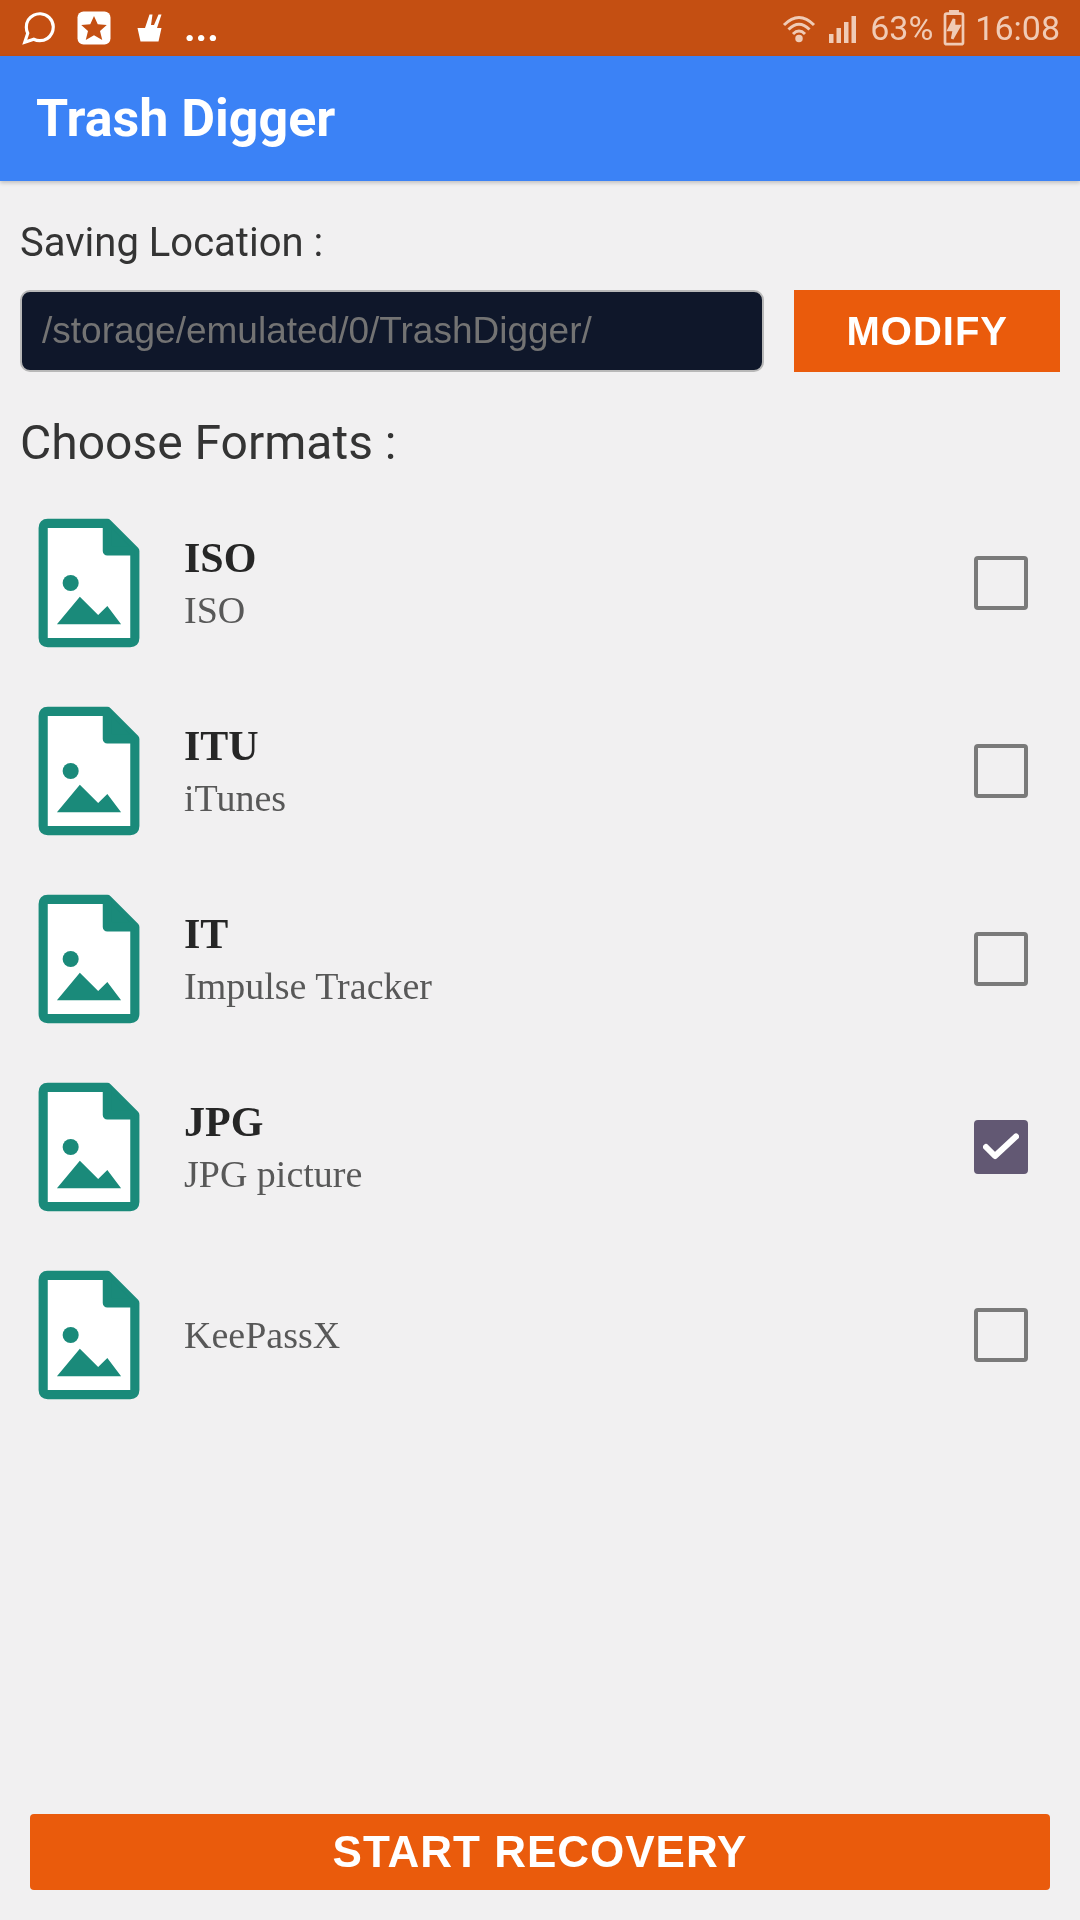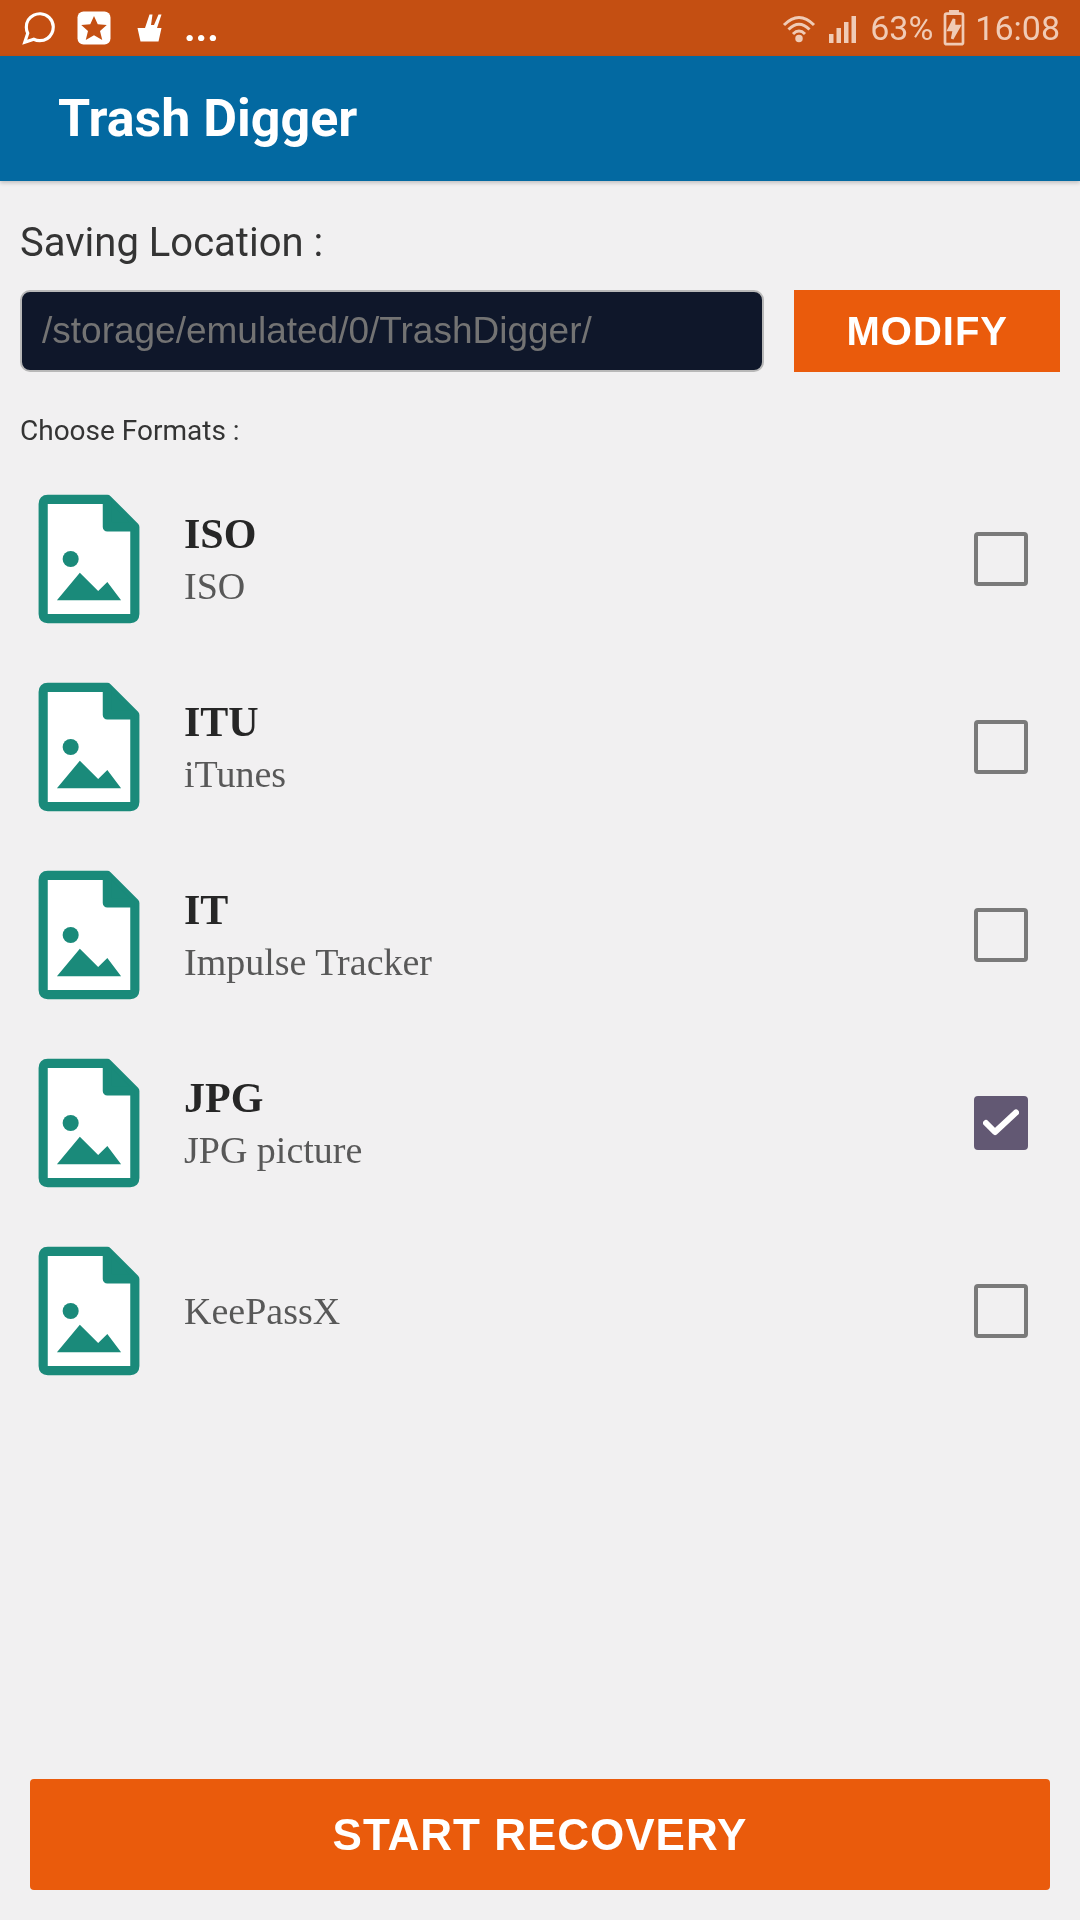--- a/index.html
+++ b/index.html
@@ -31,24 +31,24 @@
     .status-right {
       margin-left: auto;
       display: flex;
       align-items: center;
       gap: 10px;
       font-size: 34px;
       font-weight: 400;
     }
     .app-bar {
       height: 125px;
-      background: #0369a1;
-      display: flex;
-      align-items: center;
-      padding: 0 58px;
+      background: #3b82f6;
+      display: flex;
+      align-items: center;
+      padding: 0 36px;
       box-shadow: 0 2px 4px rgba(0,0,0,0.2);
     }
     .app-title {
       color: #fff;
       font-size: 52px;
       font-weight: 700;
     }
     .content {
       padding: 20px;
     }
@@ -78,21 +78,21 @@
       background: #ea5b0c;
       color: #fff;
       border: none;
       font-size: 40px;
       font-weight: 700;
       padding: 0 52px;
       border-radius: 0;
       letter-spacing: 1px;
     }
     .formats-label {
-      font-size: 28px;
+      font-size: 48px;
       color: #343434;
       font-weight: 400;
       padding: 20px 0 18px 0;
     }
     .format-list {
       display: flex;
       flex-direction: column;
       font-family: Liberation Serif, serif;
     }
     .format-item {
@@ -139,21 +139,21 @@
     }
     .checkmark {
       width: 36px;
       height: 28px;
     }
     .start-btn {
       position: absolute;
       left: 30px;
       right: 30px;
       bottom: 30px;
-      height: 111px;
+      height: 76px;
       background: #ea5b0c;
       color: #fff;
       border: none;
       font-size: 44px;
       font-weight: 700;
       letter-spacing: 1px;
       border-radius: 4px;
     }
   </style>
 </head>

